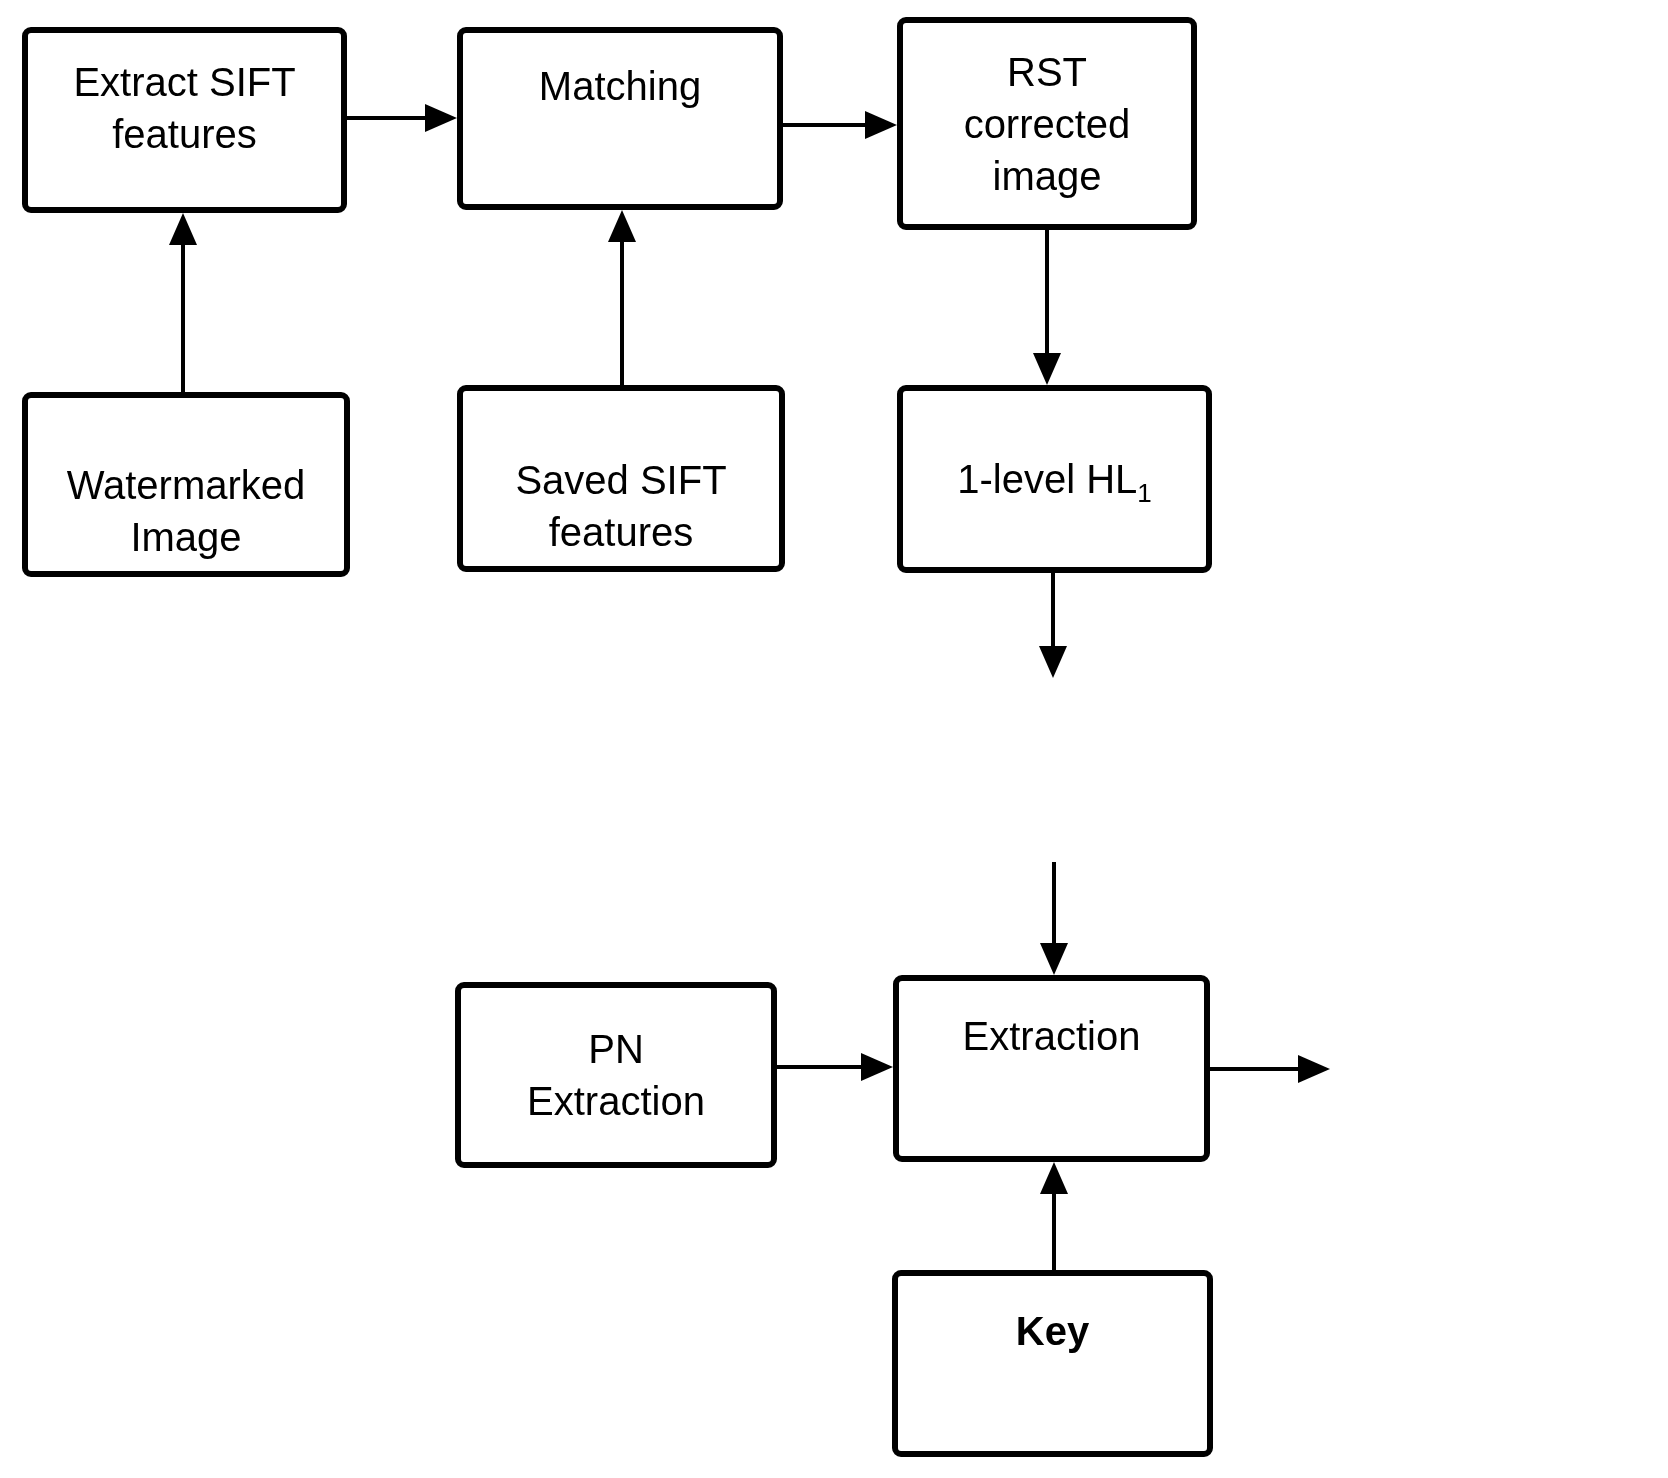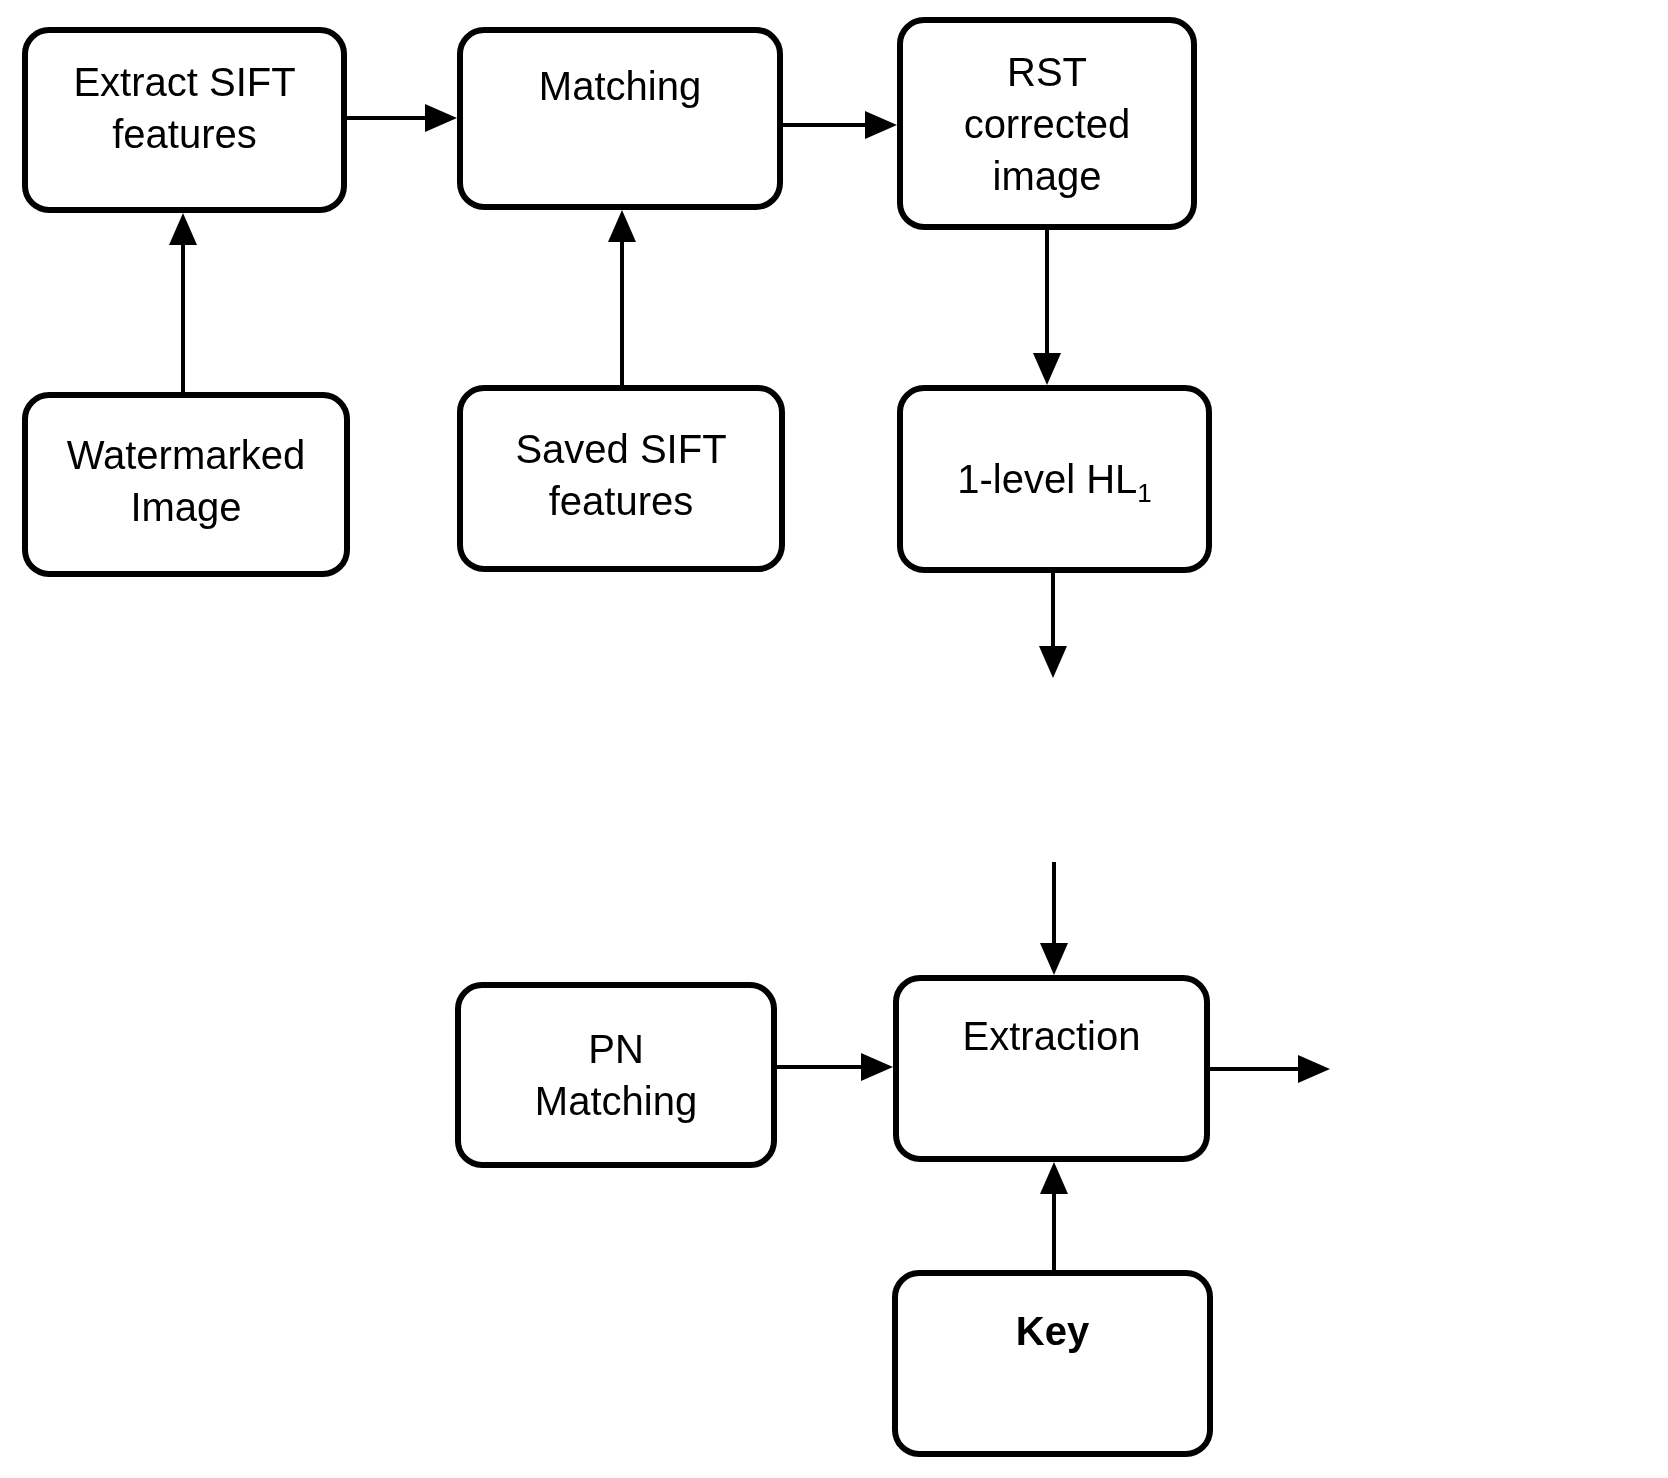--- a/index.html
+++ b/index.html
@@ -19,36 +19,36 @@
     position: absolute;
     left: 0;
     top: 0;
     width: 1668px;
     height: 1478px;
   }
   .node {
     position: absolute;
     box-sizing: border-box;
     border: 6px solid #000000;
-    border-radius: 27px;
+    border-radius: 9px;
     background: #ffffff;
     display: flex;
     align-items: center;
     justify-content: center;
     text-align: center;
     font-size: 40px;
     line-height: 52px;
   }
   .node .label {
     white-space: pre-line;
   }
   
   .node.single { padding-bottom: 66px; }
   .node.up2    { padding-bottom: 24px; }
-  .node.up1    { padding-bottom: 8px; }
+  .node.up1    { padding-bottom: 8px; align-items: flex-end; }
 
   .n-extract     { left: 22px;   top: 27px;   width: 325px; height: 186px; }
   .n-matching    { left: 457px;  top: 27px;   width: 326px; height: 183px; }
   .n-rst         { left: 897px;  top: 17px;   width: 300px; height: 213px; }
   .n-watermarked { left: 22px;   top: 392px;  width: 328px; height: 185px; }
   .n-savedsift   { left: 457px;  top: 385px;  width: 328px; height: 187px; }
   .n-dwt         { left: 897px;  top: 385px;  width: 315px; height: 188px; }
   .n-dct         { left: 905px;  top: 678px;  width: 315px; height: 184px; }
   .n-pn          { left: 455px;  top: 982px;  width: 322px; height: 186px; }
   .n-extraction  { left: 893px;  top: 975px;  width: 317px; height: 187px; }
@@ -113,21 +113,21 @@
 features</span>
   </div>
 
   <div class="node n-dwt">
     <span class="label"><span>1-level HL</span><sub class="subscript">1</sub></span>
   </div>
 
 
   <div class="node n-pn">
     <span class="label">PN
-Matching</span>
+Extraction</span>
   </div>
 
   <div class="node n-extraction single">
     <span class="label">Extraction</span>
   </div>
 
 
   <div class="node n-key single">
     <span class="label">Key</span>
   </div>

